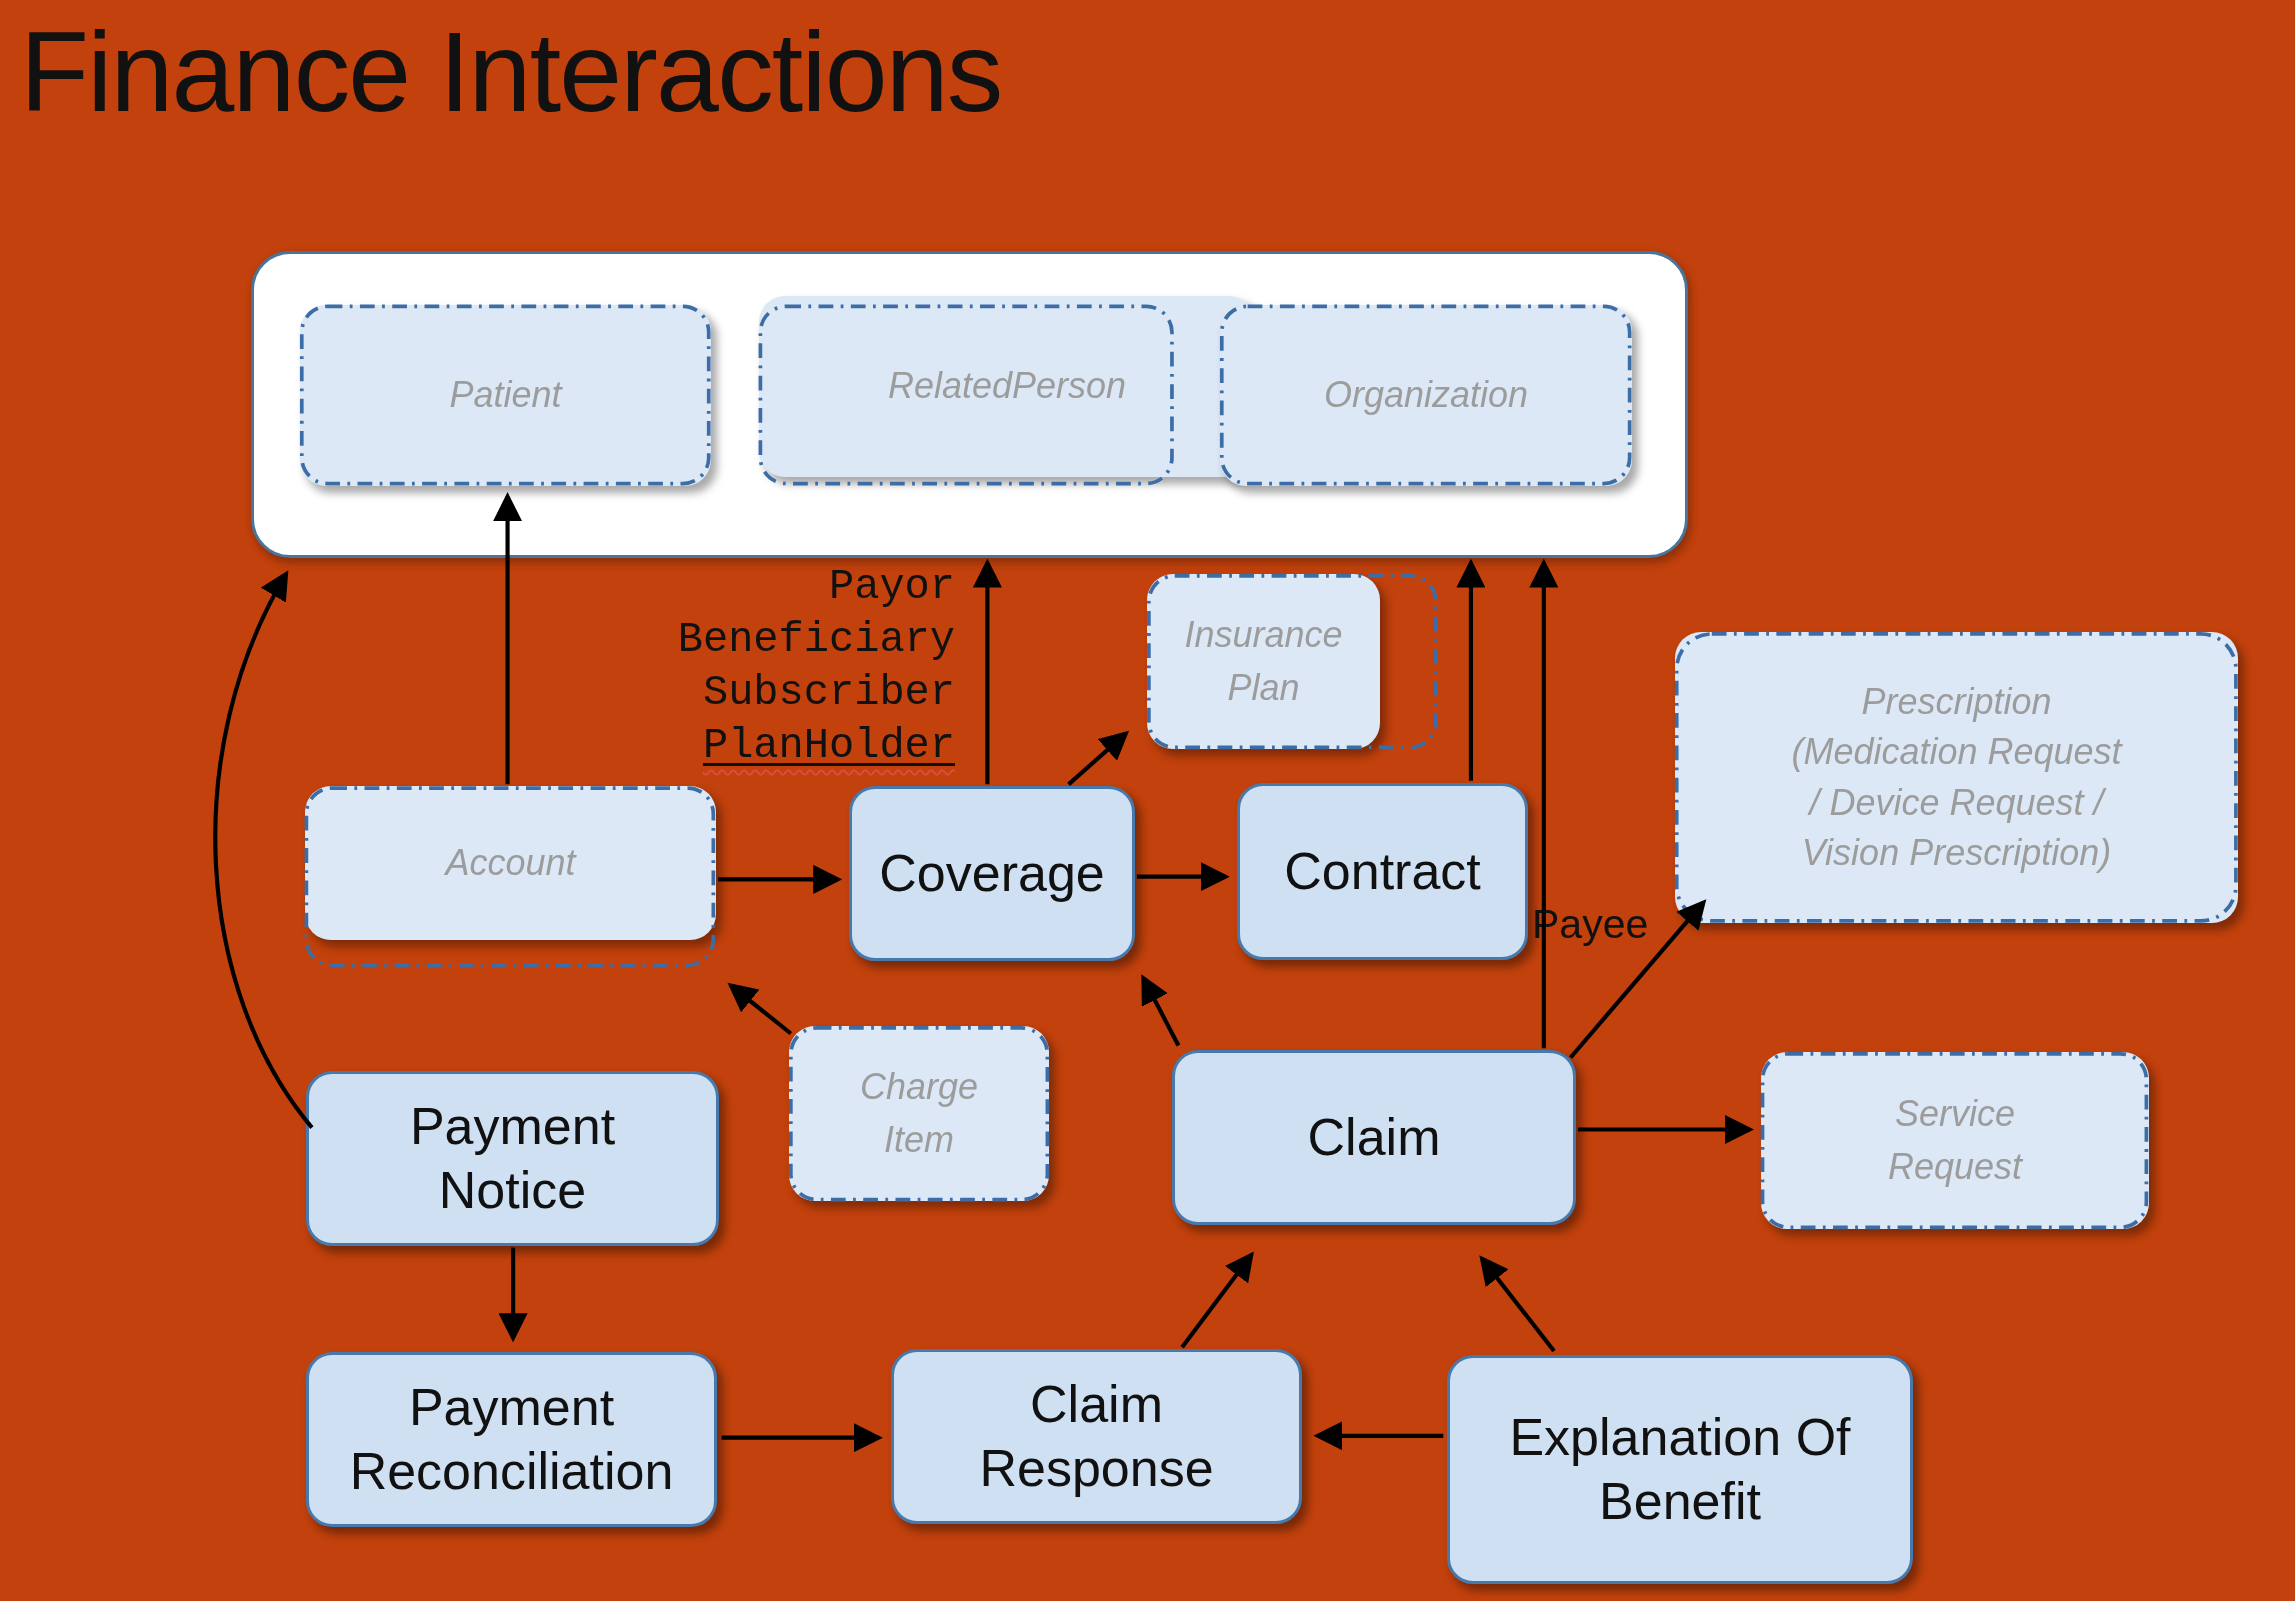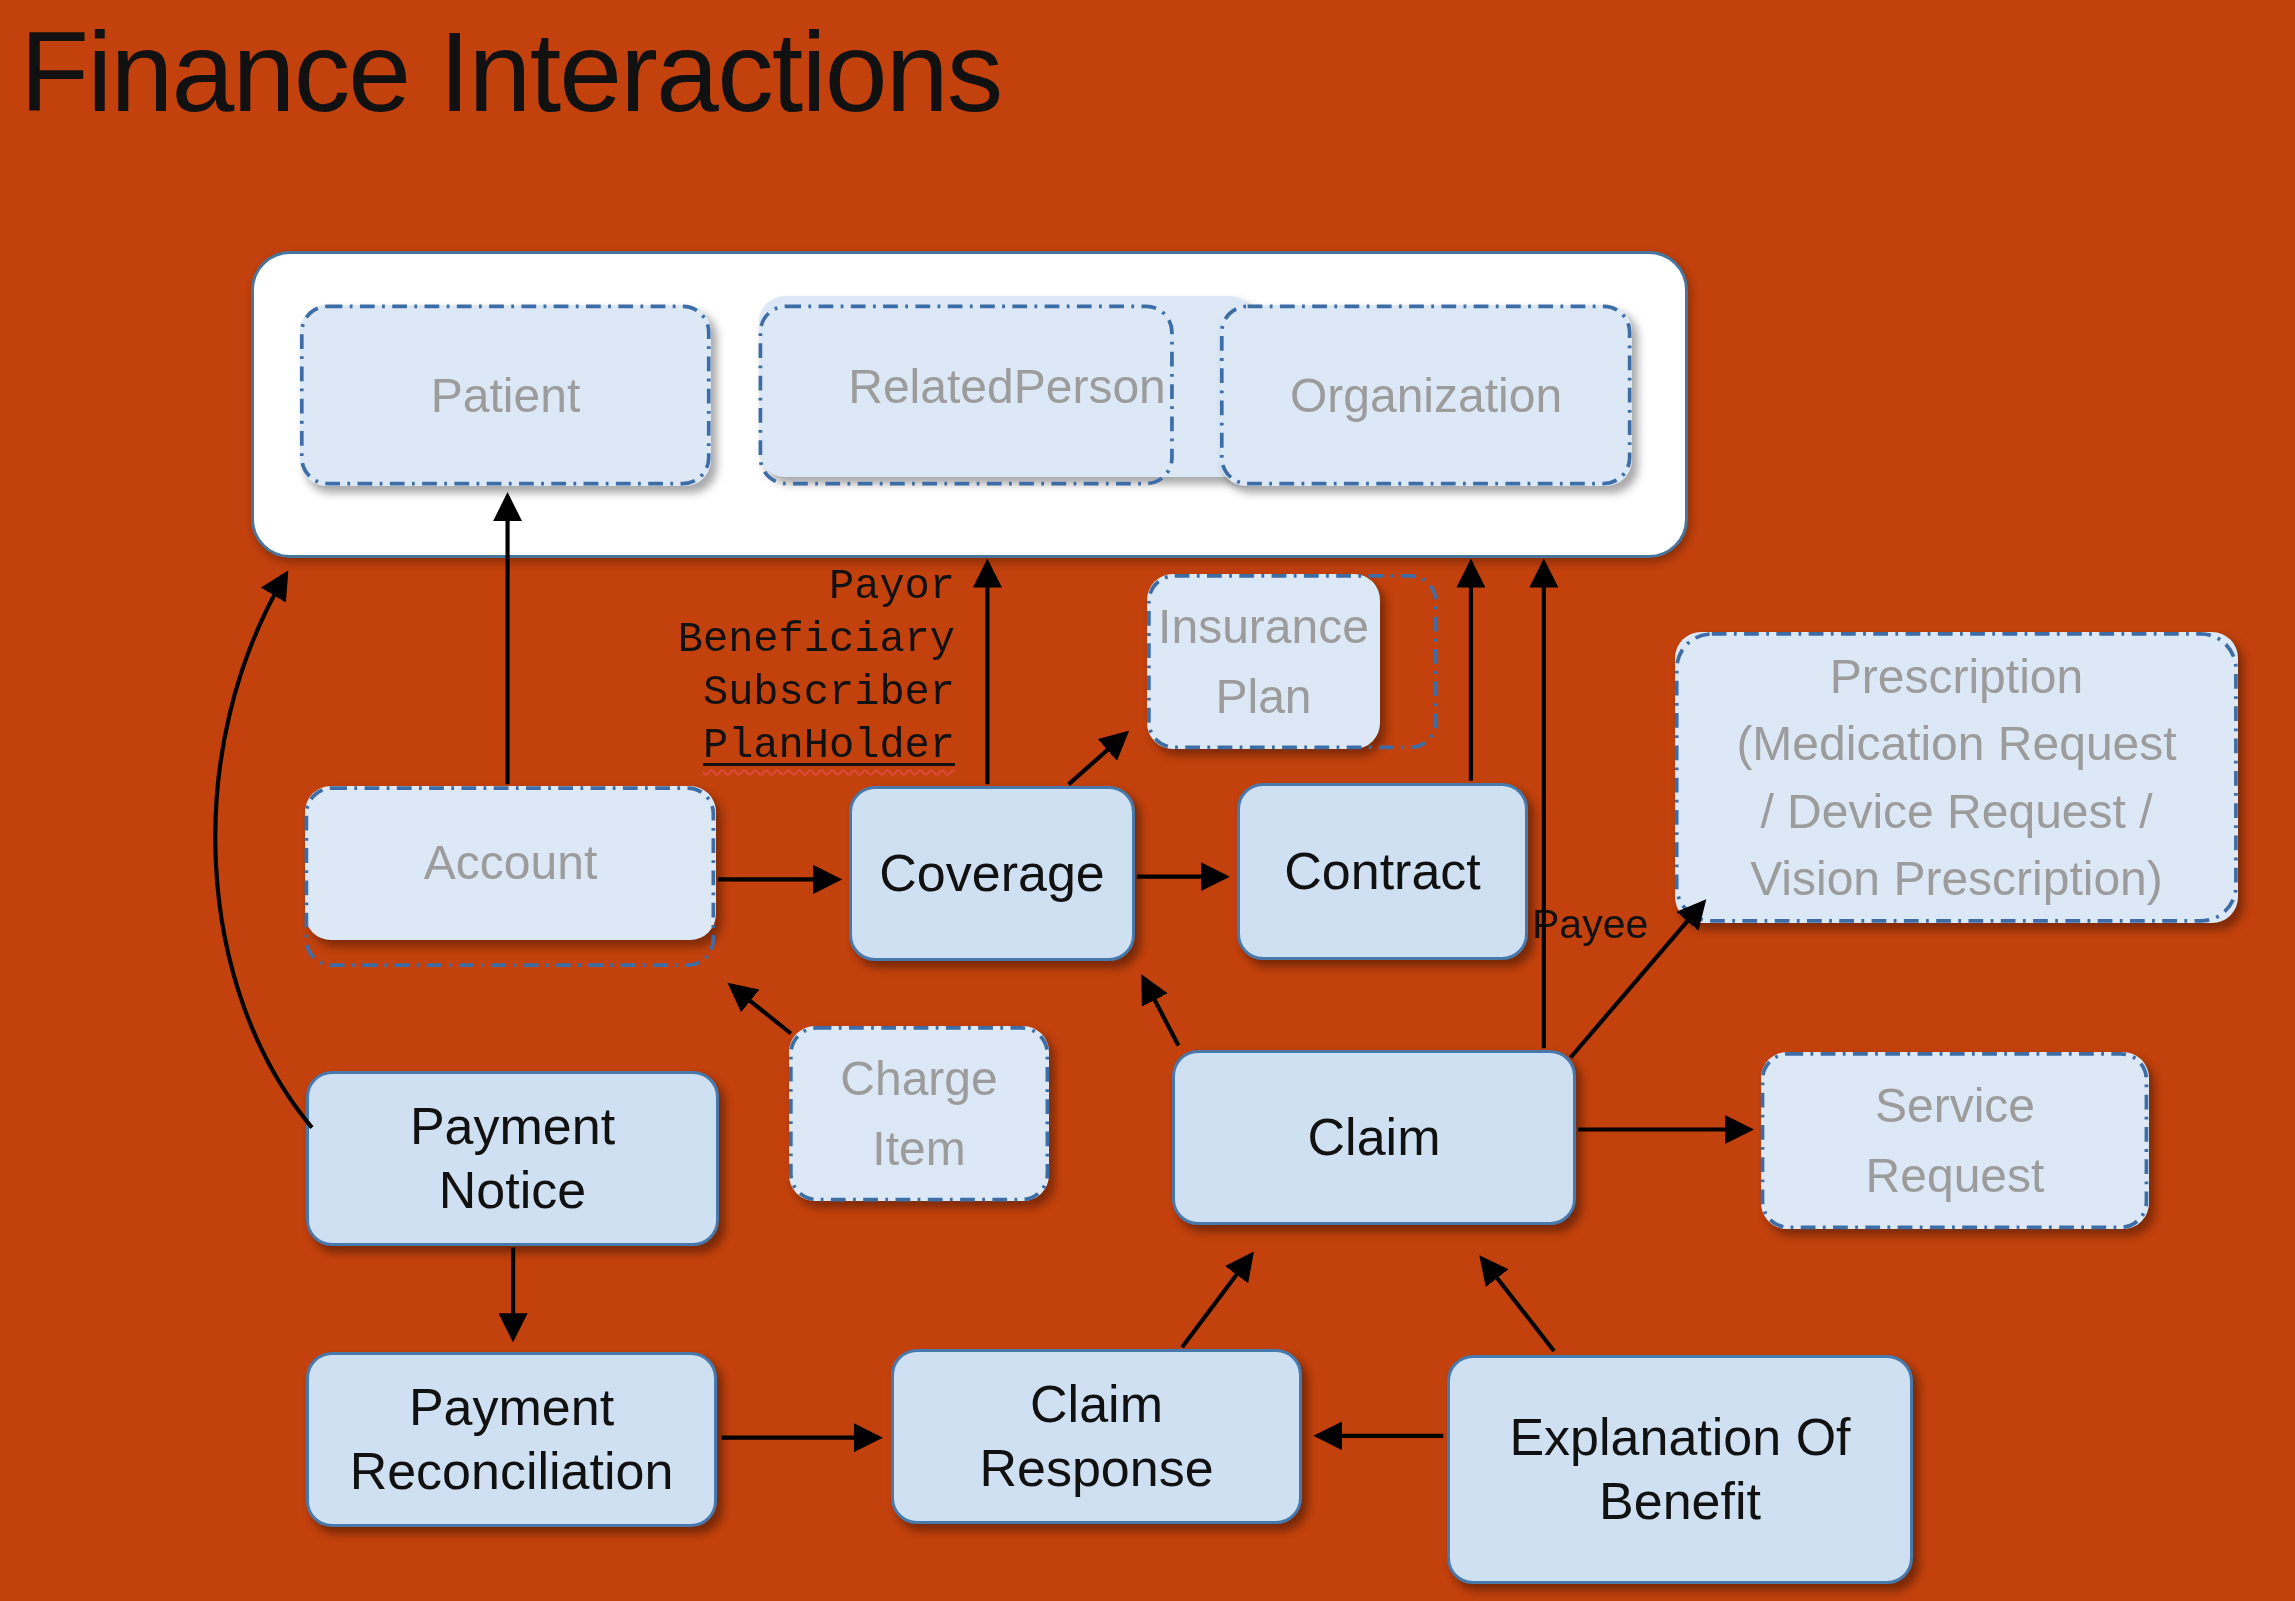--- a/index.html
+++ b/index.html
@@ -46,23 +46,24 @@
     background:var(--solid-fill);
     border:3.7px solid var(--solid-border);
     color:var(--label-text);
     font-size:52px;
     line-height:1.22;
     box-shadow:5.5px 6.5px 8.3px rgba(0,0,0,0.38);
   }
   .node.dashed{
     background:var(--dashed-fill);
     color:var(--muted-text);
-    font-size:48px;
+    font-size:36px;
     line-height:1.45;
     box-shadow:5.5px 6.5px 8.3px rgba(0,0,0,0.34);
+    font-style:italic;
   }
   .edge-label-block{
     position:absolute;left:646px;top:561px;width:309px;
     text-align:right;
     font-size:42px;line-height:53px;
     color:var(--label-text);
     font-family:Liberation Mono, monospace;
   }
   .edge-label-block span{display:block;}
   .u-solid{

